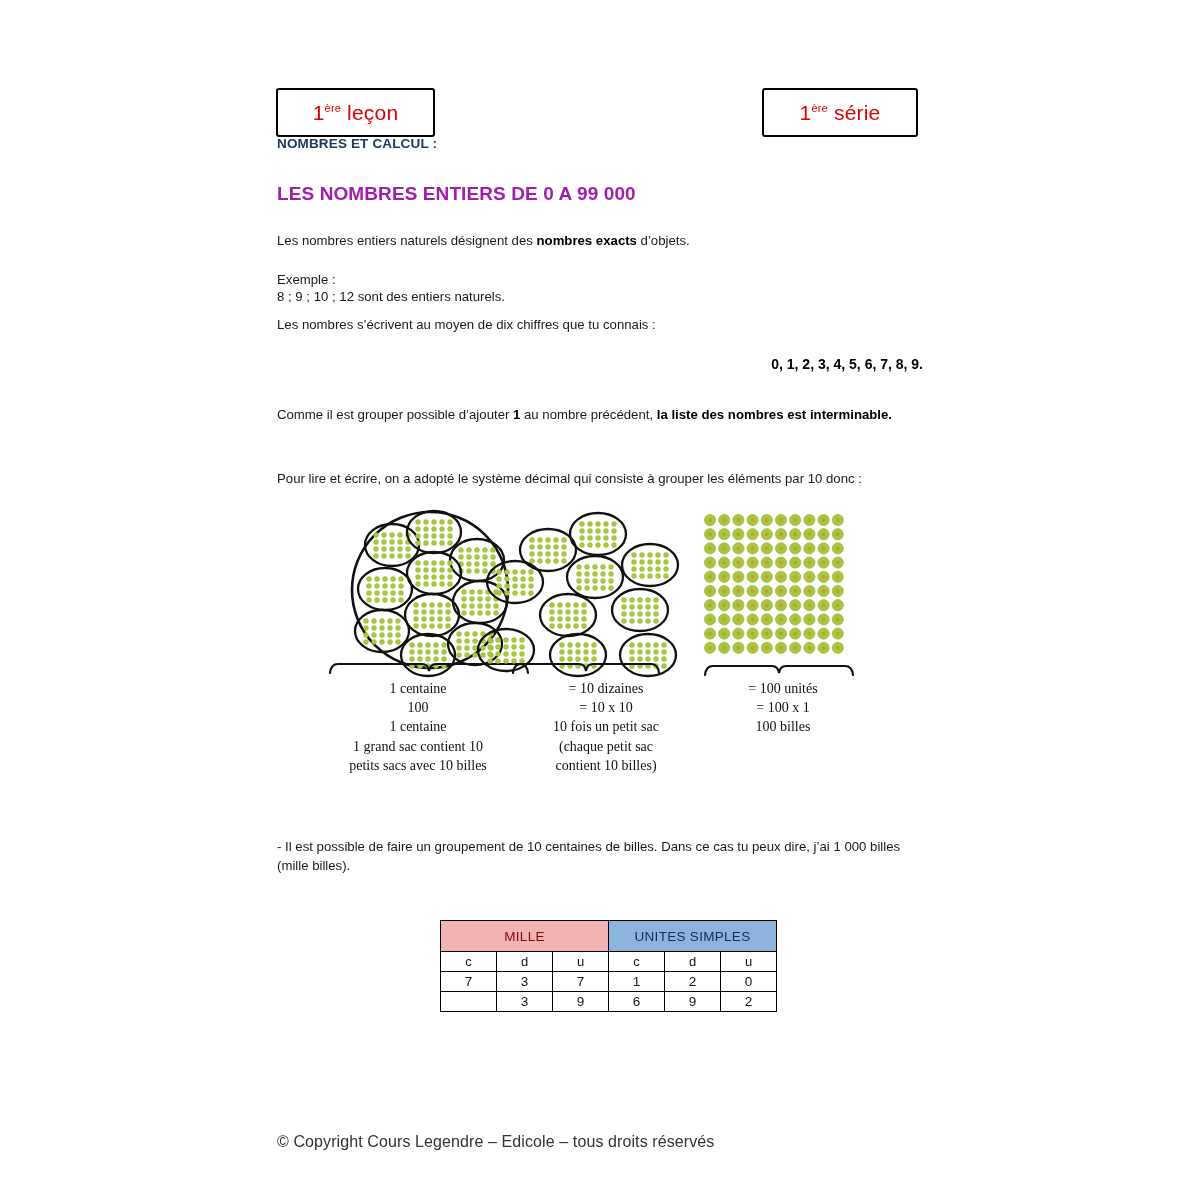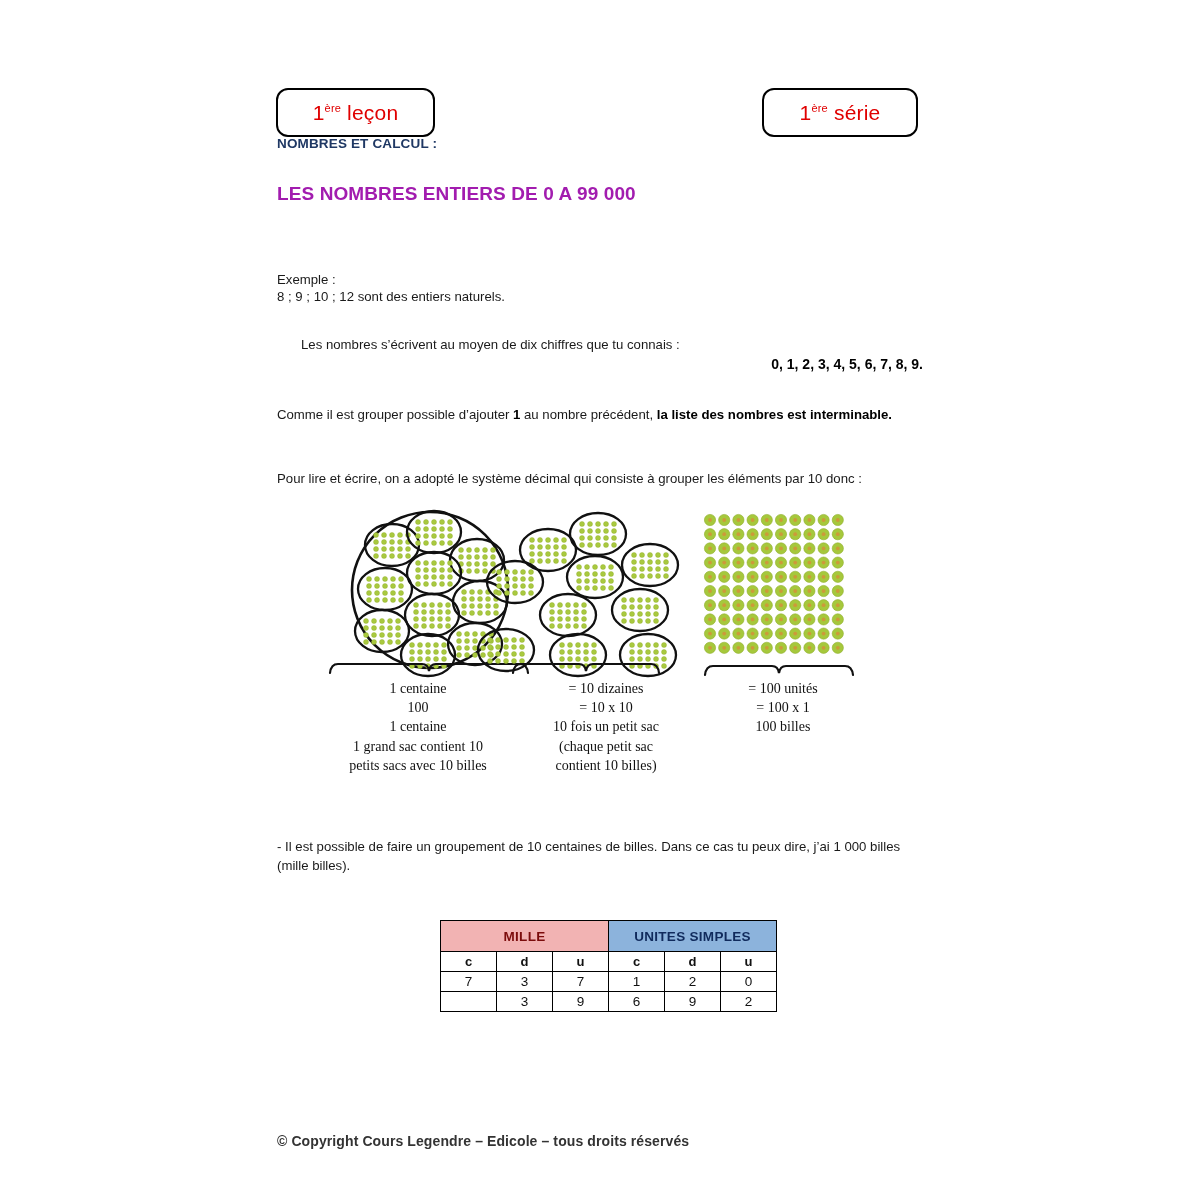--- a/index.html
+++ b/index.html
@@ -18,21 +18,21 @@
 
   .page {
     position: absolute;
     inset: 0;
   }
 
   
   .badge {
     position: absolute;
     border: 2px solid #000000;
-    border-radius: 12px;
+    border-radius: 3px;
     background: #ffffff;
     color: #e00000;
     font-size: 21px;
     line-height: 1;
     display: flex;
     align-items: center;
     justify-content: center;
     letter-spacing: .2px;
   }
   .badge sup {
@@ -84,21 +84,21 @@
     left: 277px;
     width: 646px;
     text-align: right;
     font-size: 14px;
     font-weight: bold;
   }
 
   #p-intro     { top: 232px; }
   #p-example-l { top: 271px; }
   #p-example-v { top: 288px; }
-  #p-digits-i  { top: 336px; margin-left: 24px; }
+  #p-digits-i  { top: 316px; }
   #p-digit-list{ top: 356px; }
   #p-always    { top: 406px; }
   #p-decimal   { top: 470px; }
   #p-thousand  { top: 838px; }
 
   
   #illustration {
     position: absolute;
     left: 310px; top: 505px;
     width: 580px; height: 290px;
@@ -125,21 +125,21 @@
     border-collapse: collapse;
     table-layout: fixed;
     background: #fff;
   }
   #place-value-table td, #place-value-table th {
     border: 1px solid #000;
     width: 55px;
     height: 16px;
     text-align: center;
     font-size: 13px;
-    font-weight: bold;
+    font-weight: normal;
     padding: 0;
     font-family: "Liberation Sans", sans-serif;
   }
   #place-value-table th.grp {
     height: 30px;
     font-size: 13.5px;
     letter-spacing: .3px;
   }
   th.grp-mille {
     background: #f2b3b3;
@@ -157,41 +157,41 @@
     height: 19px;
     font-weight: normal;
     font-size: 13.5px;
     color: #111;
   }
 
   
   #footer {
     position: absolute;
     left: 277px; top: 1133px;
-    font-size: 14px;
+    font-size: 16px;
     color: #333333;
     letter-spacing: .1px;
-    font-weight: bold;
   }
 </style>
 </head>
 <body>
 
 <div class="page">
 
   <div class="badge" id="badge-lecon">
     <span class="badge-inner"><span>1</span><sup>ère</sup> <span>leçon</span></span>
   </div>
   <div class="badge" id="badge-serie">
     <span class="badge-inner"><span>1</span><sup>ère</sup> <span>série</span></span>
   </div>
 
   <div id="subject-heading">NOMBRES ET CALCUL :</div>
   <div id="main-title">LES NOMBRES ENTIERS DE 0 A 99 000</div>
 
+  <div class="body-text" id="p-intro"><span>Les nombres entiers naturels désignent des </span><b>nombres exacts</b><span> d’objets.</span></div>
 
   <div class="body-text" id="p-example-l">Exemple :</div>
   <div class="body-text" id="p-example-v">8 ; 9 ; 10 ; 12 sont des entiers naturels.</div>
 
   <div class="body-text" id="p-digits-i">Les nombres s’écrivent au moyen de dix chiffres que tu connais :</div>
   <div class="centered-bold" id="p-digit-list">0, 1, 2, 3, 4, 5, 6, 7, 8, 9.</div>
 
   <div class="body-text justified" id="p-always"><span>Comme il est grouper possible d’ajouter </span><b>1</b><span> au nombre précédent, </span><b>la liste des nombres est interminable.</b></div>
 
   <div class="body-text" id="p-decimal">Pour lire et écrire, on a adopté le système décimal qui consiste à grouper les éléments par 10 donc :</div>

